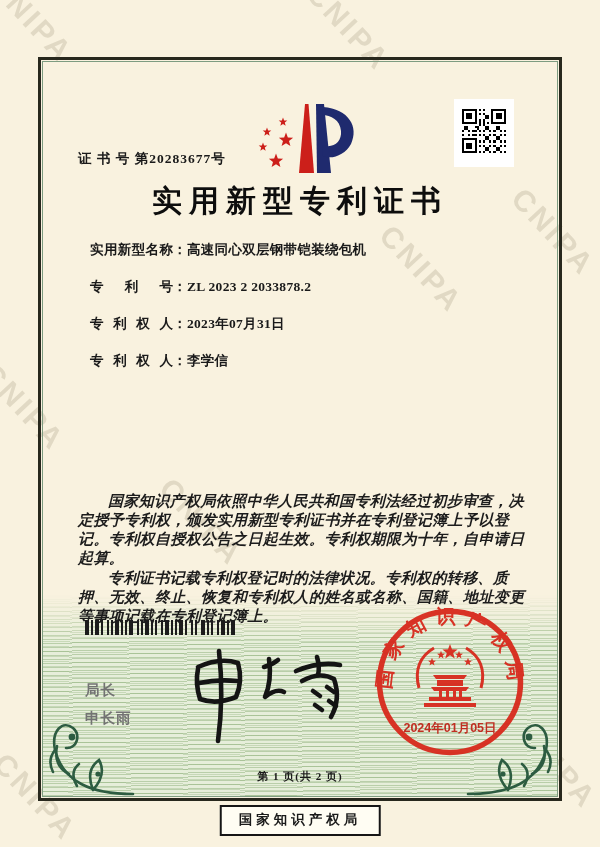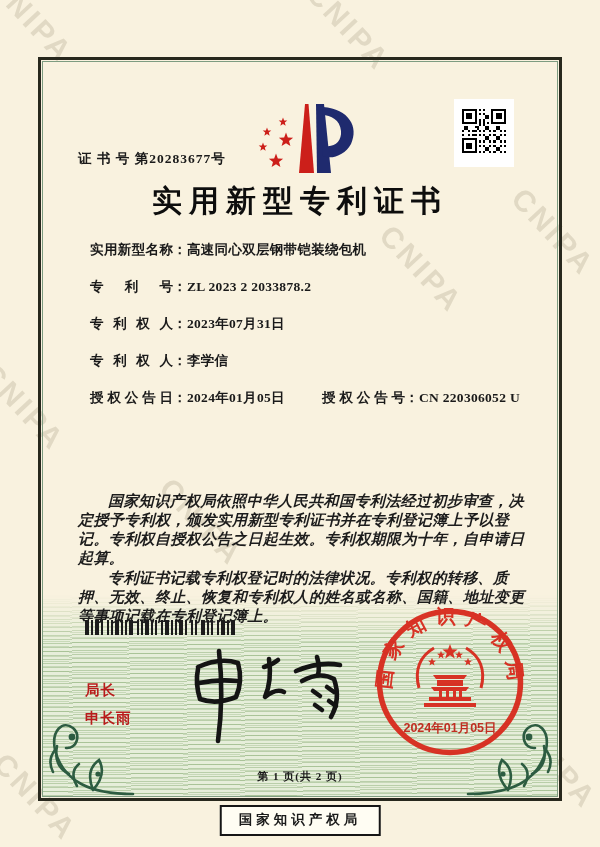--- a/index.html
+++ b/index.html
@@ -70,21 +70,21 @@
     font-size:15px; line-height:19px; text-indent:2em;
     font-style:italic; font-weight:600; color:#1c1c1c; margin-bottom:1px;
     letter-spacing:0.4px;
   }
 
   
   .barcode { position:absolute; left:85px; top:620px; width:153px; height:15px; display:flex; align-items:stretch; }
   .barcode div { height:100%; }
   .bar { background:#1c1c1c; }
 
-  .director { position:absolute; left:85px; top:681px; font-family:"Liberation Sans","DejaVu Sans",sans-serif; font-weight:bold; font-size:14.5px; color:#b91c1c; }
+  .director { position:absolute; left:85px; top:681px; font-family:"Liberation Sans","DejaVu Sans",sans-serif; font-weight:bold; font-size:14.5px; color:#737373; }
   .director div { margin-bottom:9px; letter-spacing:1px; }
 
   .signature { position:absolute; left:168px; top:641px; }
 
   .seal { position:absolute; left:372px; top:604px; mix-blend-mode:multiply; opacity:0.95; }
 
   .flourish { position:absolute; z-index:4; }
   .flourish.left { left:41px; top:702px; }
   .flourish.right { left:464px; top:702px; transform:scaleX(-1); }
 
@@ -235,26 +235,20 @@
       </div>
       <div class="frow">
         <span class="fl">专利号</span><span class="fc">：</span><span class="fv">ZL 2023 2 2033878.2</span>
       </div>
       <div class="frow">
         <span class="fl">专利权人</span><span class="fc">：</span><span class="fv">2023年07月31日</span>
       </div>
       <div class="frow">
         <span class="fl">专利权人</span><span class="fc">：</span><span class="fv">李学信</span>
       </div>
-      <div class="frow">
-        <span class="fl">授权公告日</span><span class="fc">：</span><span class="fv">2024年01月05日</span>
-        <span class="fgroup2">
-          <span class="fl">授权公告号</span><span class="fc">：</span><span class="fv">CN 220306052 U</span>
-        </span>
-      </div>
     </div>
 
     <div class="paras">
       <p>国家知识产权局依照中华人民共和国专利法经过初步审查，决定授予专利权，颁发实用新型专利证书并在专利登记簿上予以登记。专利权自授权公告之日起生效。专利权期限为十年，自申请日起算。</p>
       <p>专利证书记载专利权登记时的法律状况。专利权的转移、质押、无效、终止、恢复和专利权人的姓名或名称、国籍、地址变更等事项记载在专利登记簿上。</p>
     </div>
 
     <div class="barcode" id="barcode">
         <div class="bar" style="width: 2.63158%;"></div>
         <div style="width: 1.31579%;"></div>

